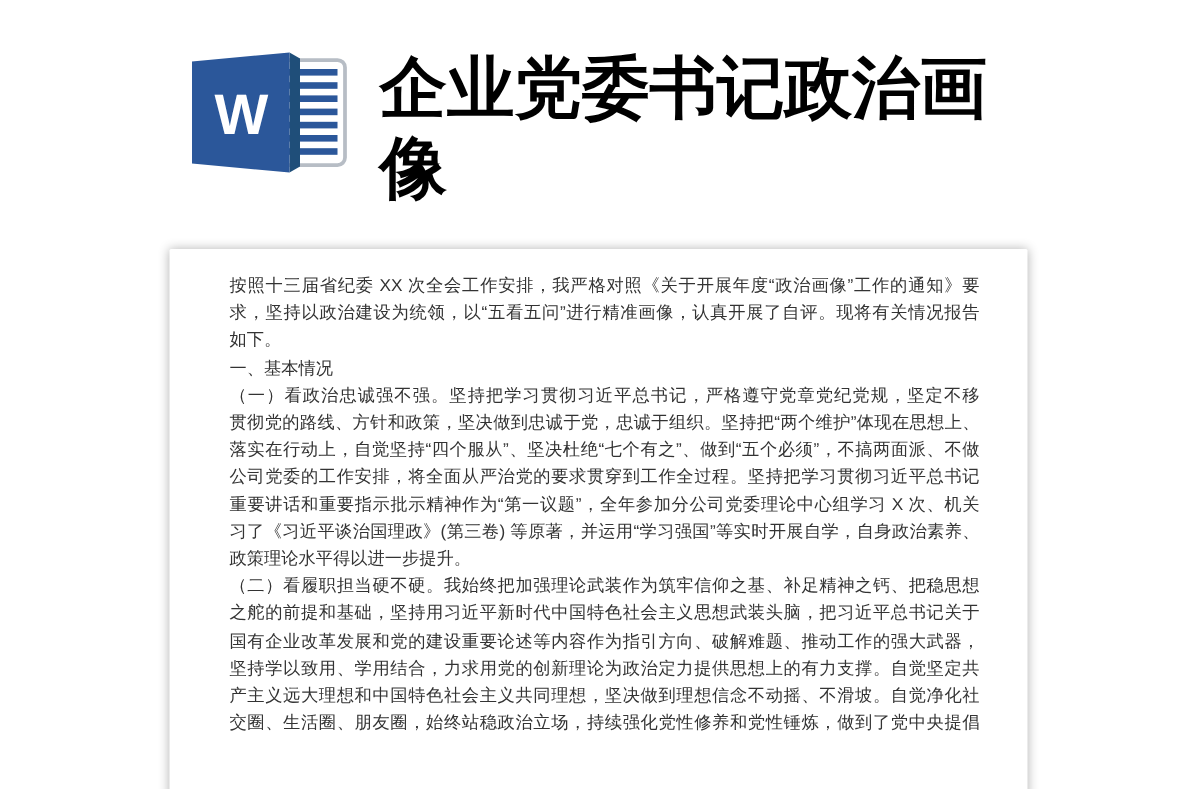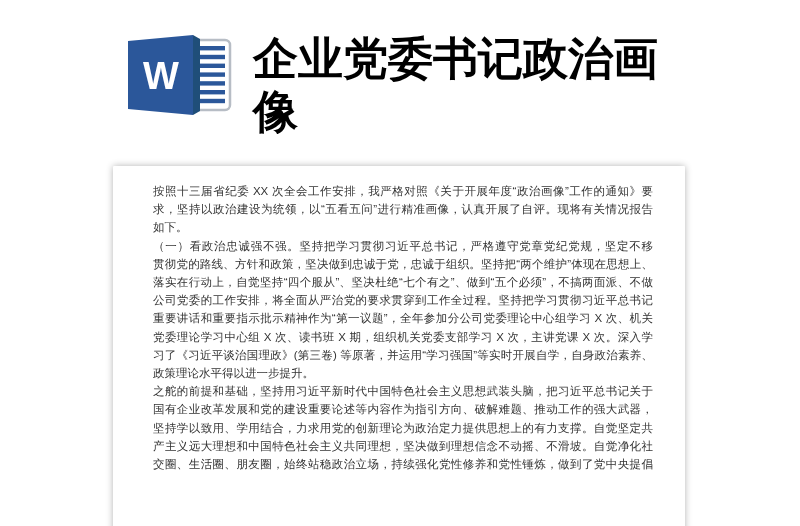--- a/index.html
+++ b/index.html
@@ -94,28 +94,29 @@
     </svg>
   </div>
 
   <h1 class="doc-title">企业党委书记政治画像</h1>
 
   <div class="sheet">
     <div class="doc-body">
       <div class="line">按照十三届省纪委 XX 次全会工作安排，我严格对照《关于开展年度“政治画像”工作的通知》要</div>
       <div class="line">求，坚持以政治建设为统领，以“五看五问”进行精准画像，认真开展了自评。现将有关情况报告</div>
       <div class="line no-fill">如下。</div>
+      <div class="line no-fill">一、基本情况</div>
       <div class="line">（一）看政治忠诚强不强。坚持把学习贯彻习近平总书记，严格遵守党章党纪党规，坚定不移</div>
       <div class="line">贯彻党的路线、方针和政策，坚决做到忠诚于党，忠诚于组织。坚持把“两个维护”体现在思想上、</div>
       <div class="line">落实在行动上，自觉坚持“四个服从”、坚决杜绝“七个有之”、做到“五个必须”，不搞两面派、不做</div>
       <div class="line">公司党委的工作安排，将全面从严治党的要求贯穿到工作全过程。坚持把学习贯彻习近平总书记</div>
       <div class="line">重要讲话和重要指示批示精神作为“第一议题”，全年参加分公司党委理论中心组学习 X 次、机关</div>
-      <div class="line">党委理论学习中心组 X 次、读书班 X 期，组织机关党委支部学习 X 次，主讲党课 X 次。深入学</div>
       <div class="line">习了《习近平谈治国理政》(第三卷) 等原著，并运用“学习强国”等实时开展自学，自身政治素养、</div>
       <div class="line no-fill">政策理论水平得以进一步提升。</div>
+      <div class="line">（二）看履职担当硬不硬。我始终把加强理论武装作为筑牢信仰之基、补足精神之钙、把稳思想</div>
       <div class="line">之舵的前提和基础，坚持用习近平新时代中国特色社会主义思想武装头脑，把习近平总书记关于</div>
       <div class="line">国有企业改革发展和党的建设重要论述等内容作为指引方向、破解难题、推动工作的强大武器，</div>
       <div class="line">坚持学以致用、学用结合，力求用党的创新理论为政治定力提供思想上的有力支撑。自觉坚定共</div>
       <div class="line">产主义远大理想和中国特色社会主义共同理想，坚决做到理想信念不动摇、不滑坡。自觉净化社</div>
       <div class="line">交圈、生活圈、朋友圈，始终站稳政治立场，持续强化党性修养和党性锤炼，做到了党中央提倡</div>
     </div>
   </div>
 
 </div>
 

